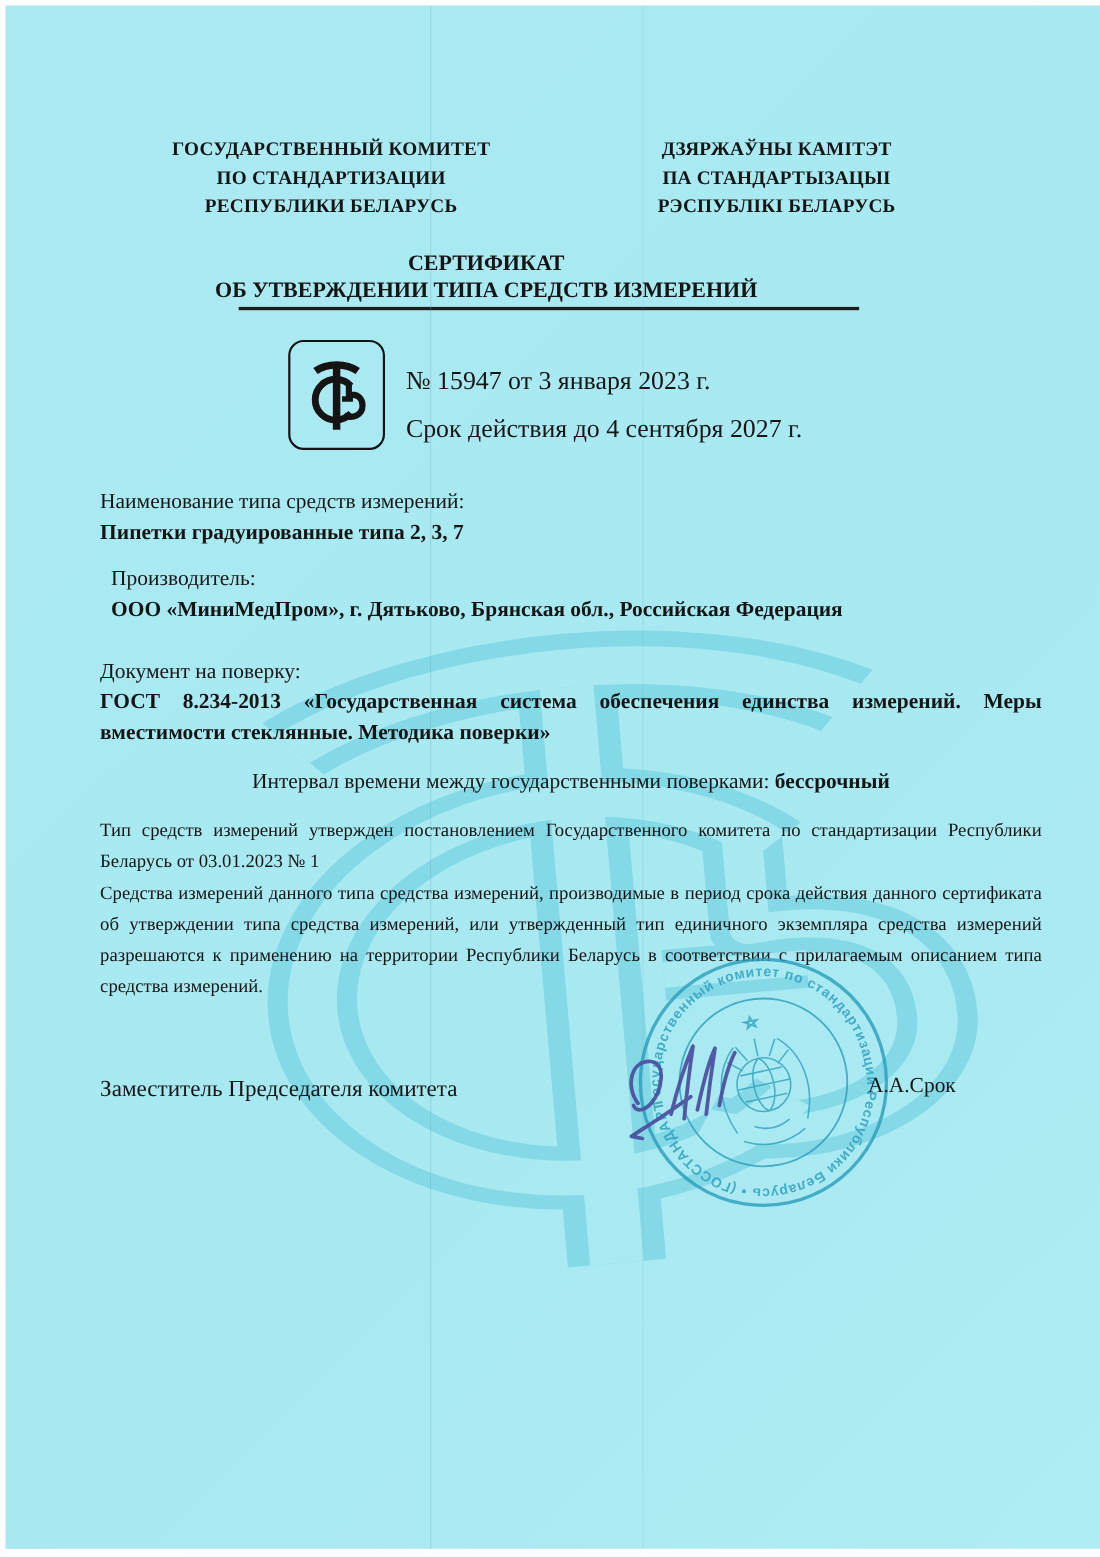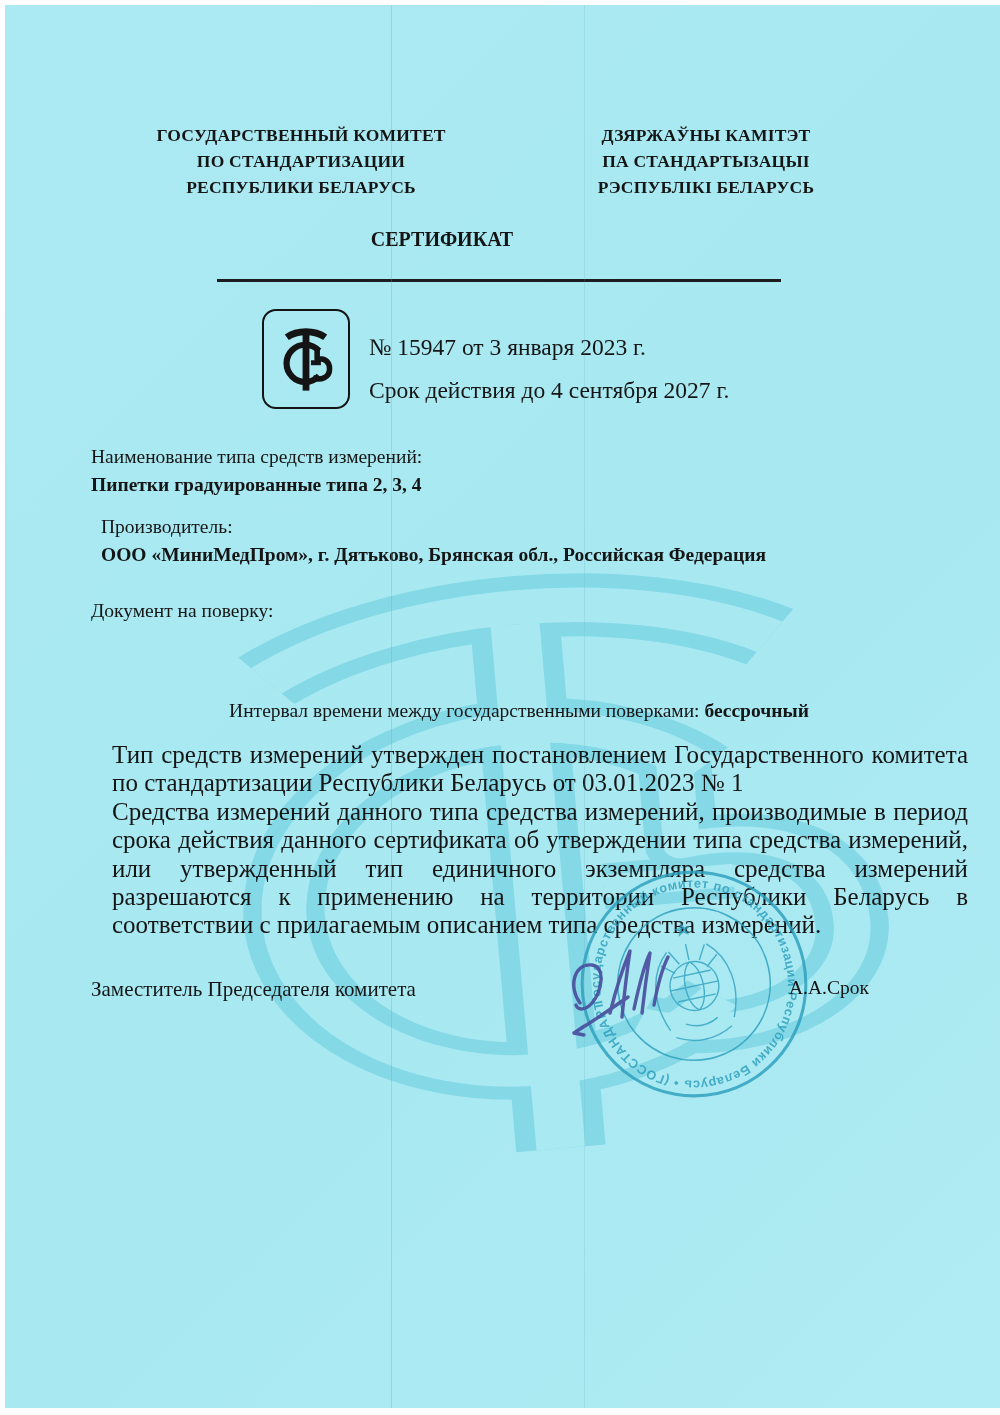--- a/index.html
+++ b/index.html
@@ -55,22 +55,22 @@
   .field .val{display:block;font-weight:bold;margin-top:0;}
   .f-name{top:443px;}
   .f-manu{top:513px;margin-left:10px;}
   .f-doc{top:597px;}
   .f-doc .val{text-align:justify;text-align-last:left;}
   .f-interval{top:697px;font-size:19.5px;text-align:center;}
   .f-interval b{font-weight:bold;}
 
   .bodytext{
     position:absolute;left:91px;top:741px;width:856px;
-    font-size:25px;line-height:28.4px;
-    text-align:justify;text-align-last:left;margin-left:21px;
+    font-size:17px;line-height:28.4px;
+    text-align:justify;text-align-last:left;
   }
   .bodytext p{margin:0;}
 
   .sig-title{position:absolute;left:91px;top:977px;font-size:21px;}
   .sig-name{position:absolute;left:789px;top:977px;font-size:19.5px;}
 
   .seal{position:absolute;left:572px;top:862px;width:244px;height:244px;opacity:0.82;transform:rotate(-12deg);}
   .autograph{position:absolute;left:558px;top:925px;width:160px;height:120px;opacity:0.92;}
   .watermark{position:absolute;left:128px;top:538px;width:815px;height:640px;transform:rotate(-5deg);opacity:0.85;pointer-events:none;}
 </style>
@@ -102,20 +102,21 @@
     <span>РЕСПУБЛИКИ БЕЛАРУСЬ</span>
   </div>
   <div class="hdr hdr-right">
     <span>ДЗЯРЖАЎНЫ КАМІТЭТ</span><br>
     <span>ПА СТАНДАРТЫЗАЦЫІ</span><br>
     <span>РЭСПУБЛІКІ БЕЛАРУСЬ</span>
   </div>
 
   <div class="doc-title">
     <span>СЕРТИФИКАТ</span><br>
+    <span>ОБ УТВЕРЖДЕНИИ ТИПА СРЕДСТВ ИЗМЕРЕНИЙ</span>
   </div>
   <div class="title-rule"></div>
 
   <div class="logo-box">
     <svg width="62" height="72" viewBox="0 0 100 112" aria-hidden="true">
       <g fill="none" stroke="#141414" stroke-linecap="butt" stroke-linejoin="round">
         <path d="M 19,21 C 36,9 64,9 81,21" stroke-width="11"></path>
         <path d="M 50,15 L 50,107" stroke-width="11"></path>
         <path d="M 71,83 A 30 30 0 1 1 71,43" stroke-width="10"></path>
         <path d="M 68,40 L 68,56 C 82,54 88,62 88,72 C 88,85 74,92 61,86" stroke-width="9"></path>
@@ -124,30 +125,31 @@
     </svg>
   </div>
 
   <div class="reg-lines">
     <span>№ 15947 от 3 января 2023 г.</span><br>
     <span>Срок действия до 4 сентября 2027 г.</span>
   </div>
 
   <div class="field f-name">
     <span class="lbl">Наименование типа средств измерений:</span>
-    <span class="val">Пипетки градуированные типа 2, 3, 4</span>
+    <span class="val">Пипетки градуированные типа 2, 3, 7</span>
   </div>
 
   <div class="field f-manu">
     <span class="lbl">Производитель:</span>
     <span class="val">ООО «МиниМедПром», г. Дятьково, Брянская обл., Российская Федерация</span>
   </div>
 
   <div class="field f-doc">
     <span class="lbl">Документ на поверку:</span>
+    <span class="val">ГОСТ  8.234-2013  «Государственная  система  обеспечения  единства  измерений.  Меры вместимости стеклянные. Методика поверки»</span>
   </div>
 
   <div class="field f-interval">
     <span>Интервал времени между государственными поверками: </span><b>бессрочный</b>
   </div>
 
   <div class="bodytext">
     <p>Тип средств измерений утвержден постановлением Государственного комитета по стандартизации Республики Беларусь от 03.01.2023 № 1</p>
     <p>Средства измерений данного типа средства измерений, производимые в период срока действия данного сертификата об утверждении типа средства измерений, или утвержденный тип единичного экземпляра средства измерений разрешаются к применению на территории Республики Беларусь в соответствии с прилагаемым описанием типа средства измерений.</p>
   </div>

